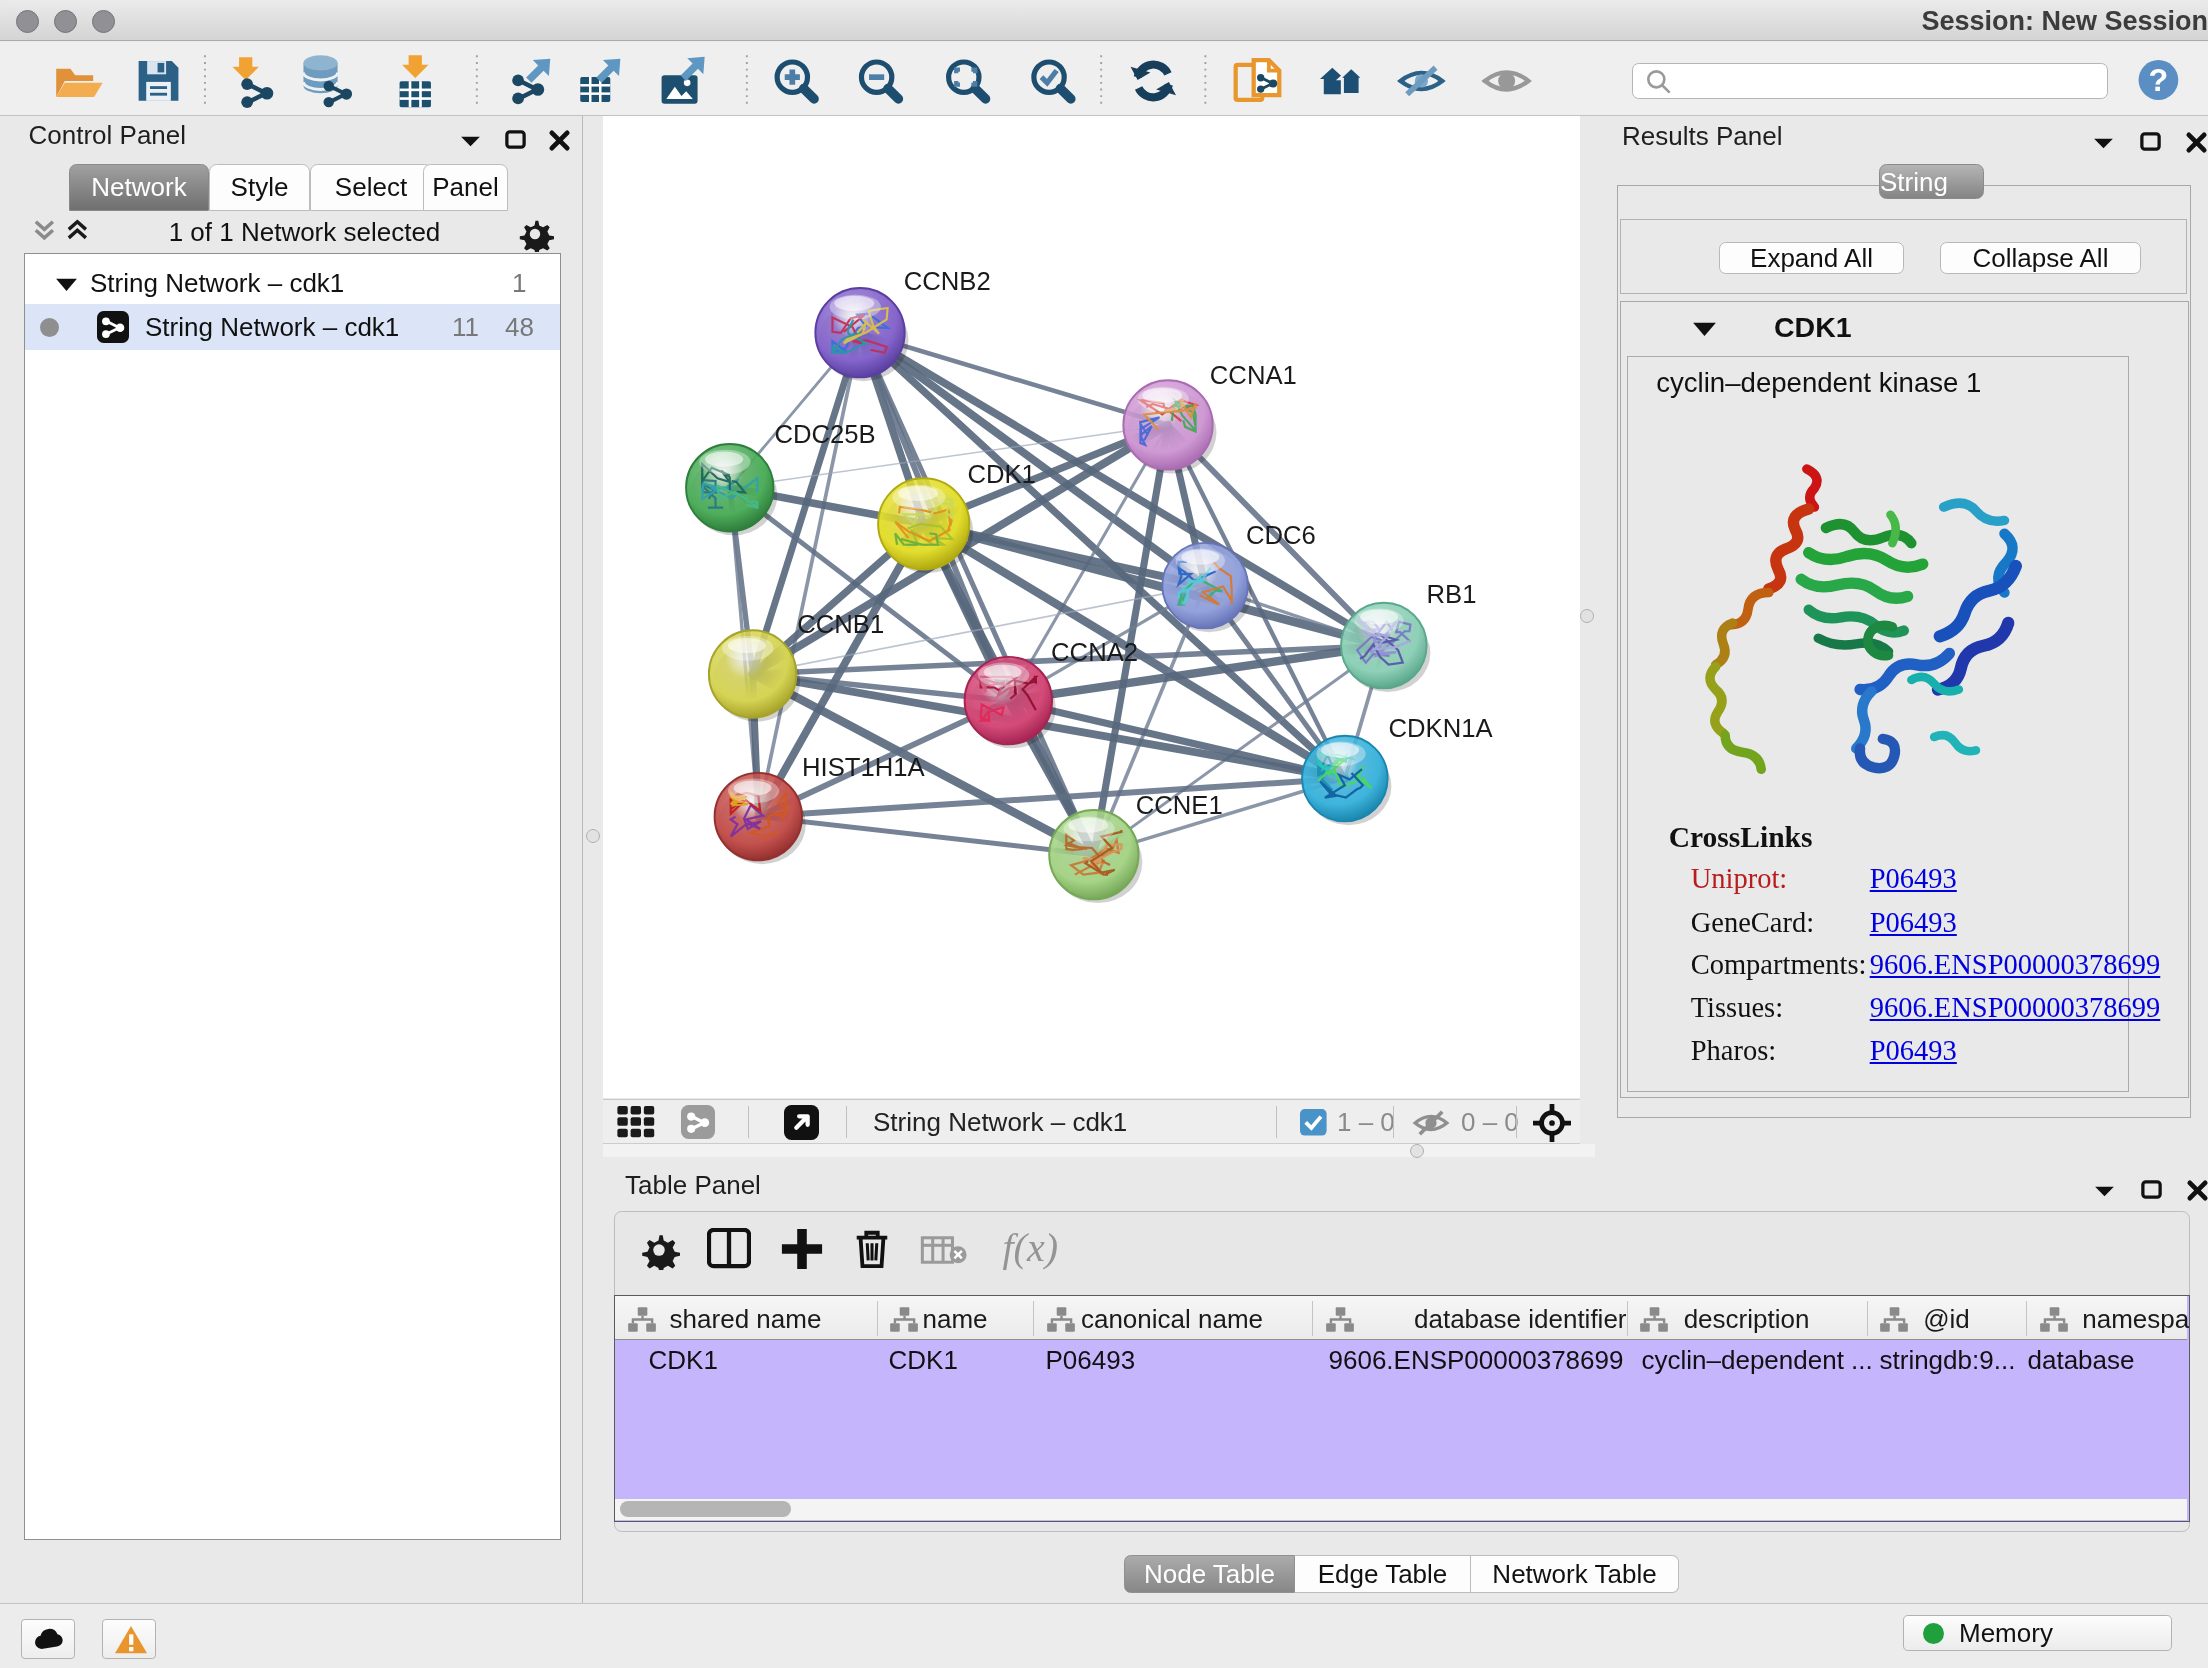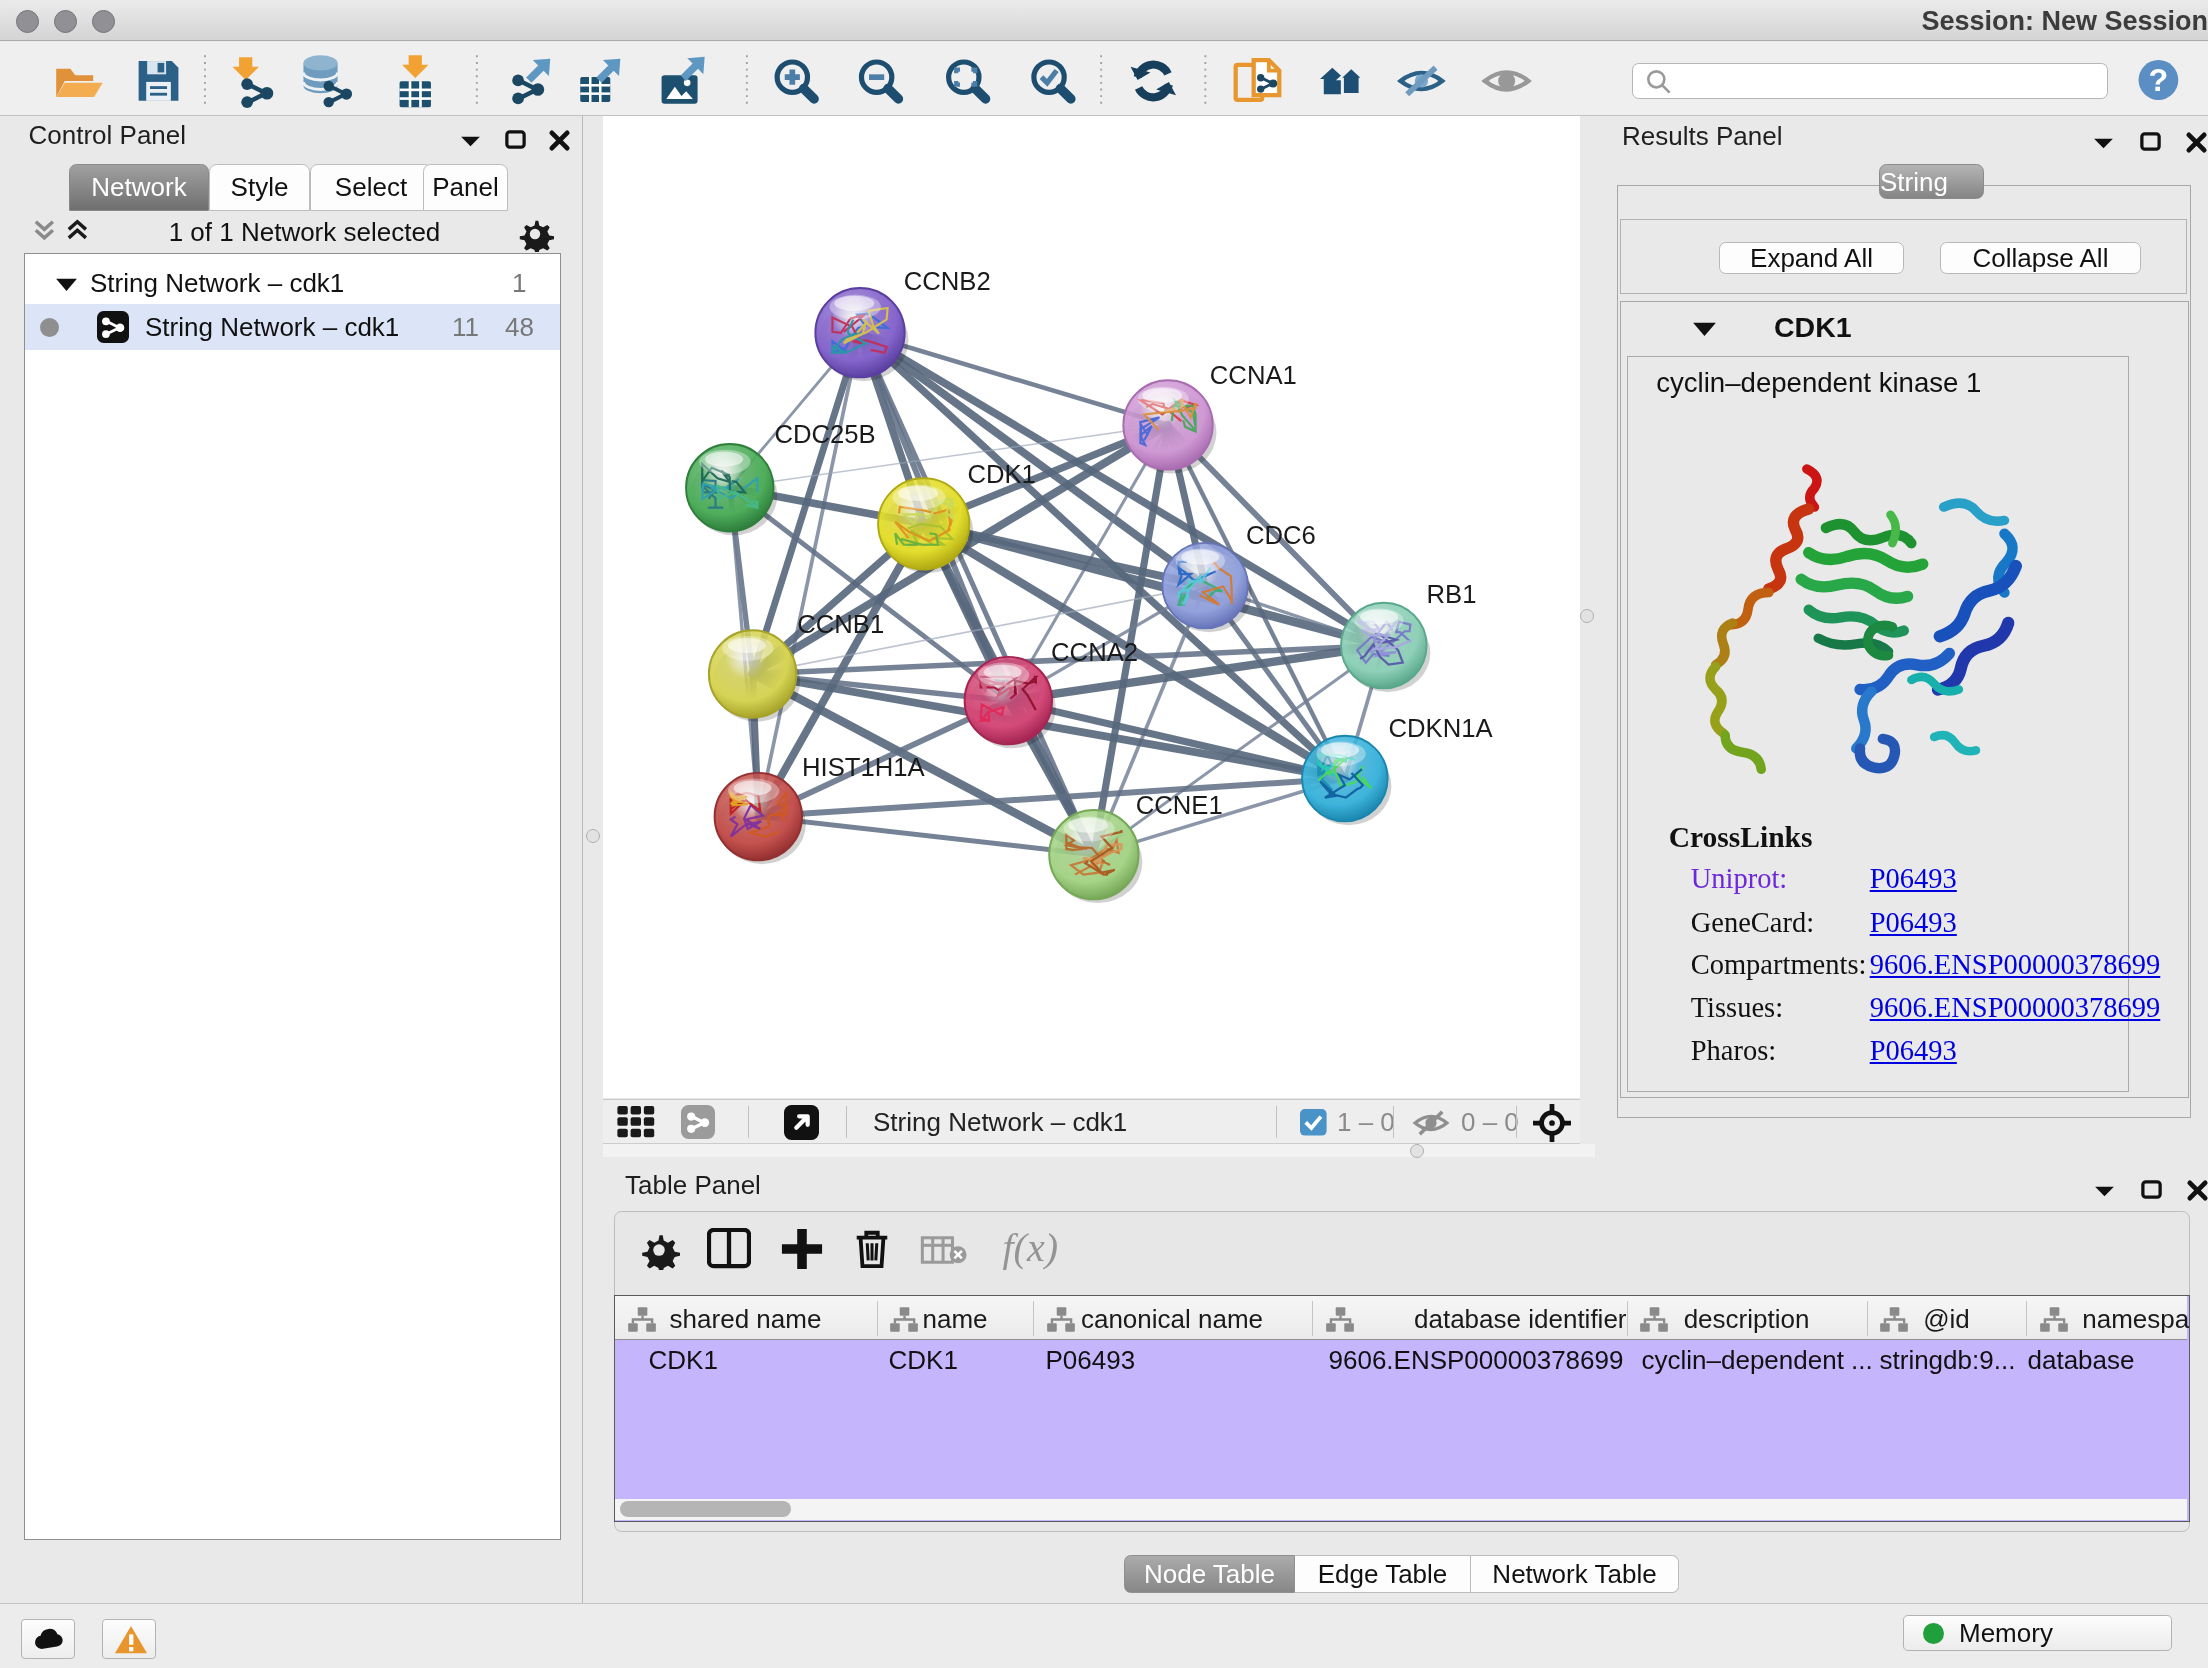--- a/index.html
+++ b/index.html
@@ -613,21 +613,21 @@
 <path d="M 298 212 q -14 16 -34 12 q -20 -4 -30 12 q -10 16 -30 14" stroke="#2060c4" stroke-width="12"></path>
 <path d="M 216 252 q -14 14 -8 30 q 6 16 -8 30" stroke="#2878cc" stroke-width="11"></path>
 <path d="M 204 312 q -2 16 14 20 q 18 4 22 -12 q 4 -16 -12 -18" stroke="#2458b4" stroke-width="11"></path>
 <path d="M 258 240 q 14 -8 24 4 q 10 12 26 6" stroke="#18b0ac" stroke-width="9"></path>
 <path d="M 282 300 q 14 -6 22 6 q 8 12 22 8" stroke="#20b4b8" stroke-width="9"></path>
 <path d="M 238 96 q 8 -18 -2 -30" stroke="#48b848" stroke-width="9"></path>
 </g>
 </svg>
 
       <div class="serif abs" style="left:41px; top:464px; font-size:29.5px; font-weight:bold; color:#111">CrossLinks</div>
-      <div class="serif abs" style="left:63px; top:506px; font-size:28.5px; color:#6d28d9">Uniprot:</div>
+      <div class="serif abs" style="left:63px; top:506px; font-size:28.5px; color:#b91c1c">Uniprot:</div>
       <div class="serif abs" style="left:242px; top:506px; font-size:28.5px"><a class="lnk">P06493</a></div>
       <div class="serif abs" style="left:63px; top:550px; font-size:28.5px; color:#111">GeneCard:</div>
       <div class="serif abs" style="left:242px; top:550px; font-size:28.5px"><a class="lnk">P06493</a></div>
       <div class="serif abs" style="left:63px; top:592px; font-size:28.5px; color:#111">Compartments:</div>
       <div class="serif abs" style="left:242px; top:592px; font-size:28.5px"><a class="lnk">9606.ENSP00000378699</a></div>
       <div class="serif abs" style="left:63px; top:635px; font-size:28.5px; color:#111">Tissues:</div>
       <div class="serif abs" style="left:242px; top:635px; font-size:28.5px"><a class="lnk">9606.ENSP00000378699</a></div>
       <div class="serif abs" style="left:63px; top:678px; font-size:28.5px; color:#111">Pharos:</div>
       <div class="serif abs" style="left:242px; top:678px; font-size:28.5px"><a class="lnk">P06493</a></div>
     </div>

